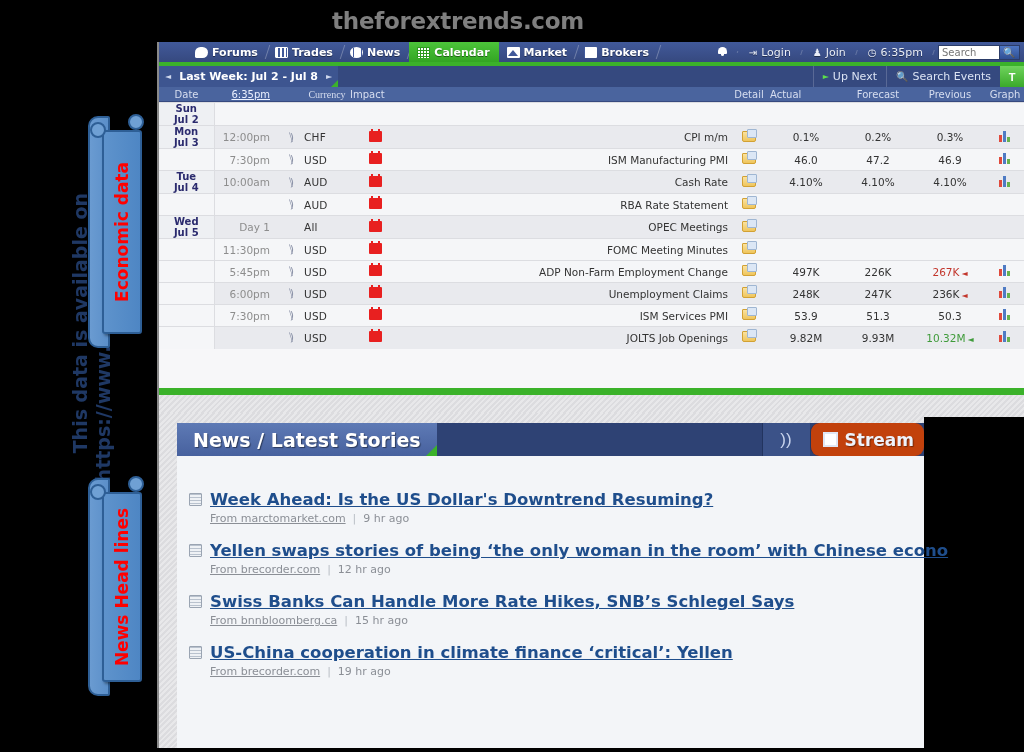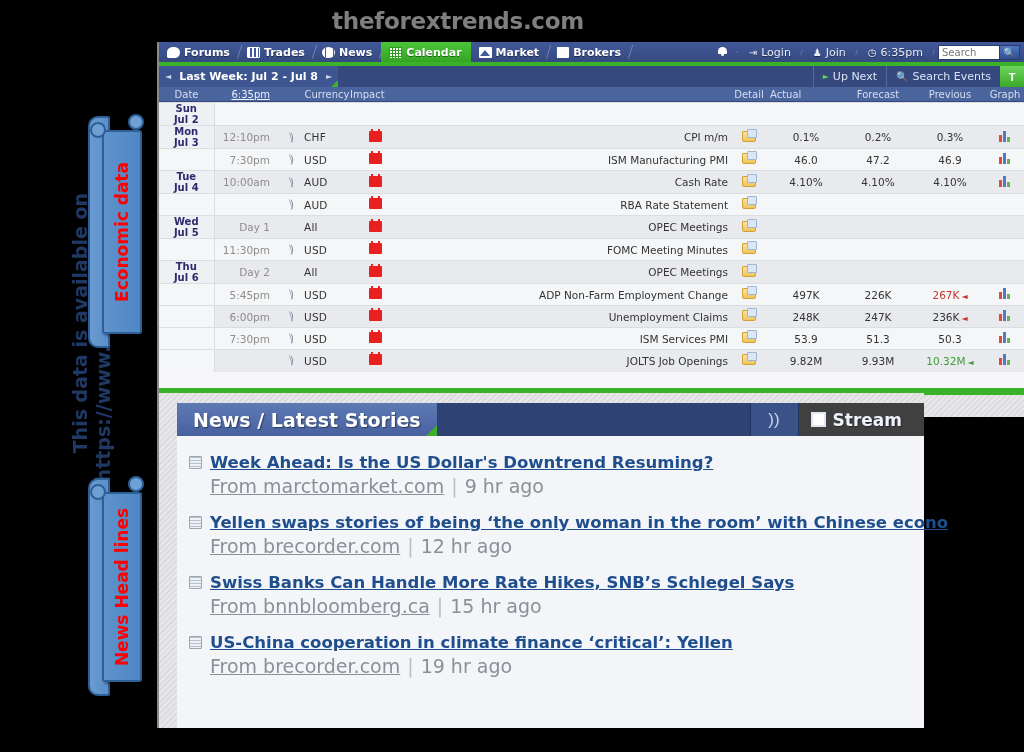--- a/index.html
+++ b/index.html
@@ -100,20 +100,21 @@
   }
 
   
   .navbar {
     position: relative;
     height: 24px;
     background: linear-gradient(to bottom,#41599a,#36497f);
     border-bottom: 4px solid #3bb22a;
     display: flex; align-items: stretch;
     overflow: hidden;
+    padding-left: 28px;
   }
   .nav-left { display:flex; align-items:stretch; }
   .nav-item {
     display:flex; align-items:center; gap:4px;
     padding: 0 9px 0 8px;
     color: #ffffff;
     font-size: 11px; font-weight: bold;
     position: relative;
     font-family: "DejaVu Sans", sans-serif;
     text-shadow: 0 1px 0 rgba(0,0,0,.45);
@@ -306,21 +307,21 @@
 
   
   #gap-strip{
     position:absolute;left:157px;top:395px;width:867px;height:22px;
     background: repeating-linear-gradient(135deg,#e8e8ea 0 2px,#dcdcdf 2px 4px);
     border-left:2px solid #8a8a8a;
   }
 
   
   #news-panel{
-    left:157px; top:393px; width:767px; height:335px;
+    left:157px; top:413px; width:767px; height:335px;
     background: repeating-linear-gradient(135deg,#e8e8ea 0 2px,#dcdcdf 2px 4px);
     border-left:2px solid #8a8a8a;
     padding: 10px 0 0 18px;
   }
   .news-head{
     position:relative;height:33px;display:flex;align-items:stretch;
     background:#2e4274;
   }
   .news-title{
     background:linear-gradient(to bottom,#5e7ab5,#47619e);
@@ -335,45 +336,46 @@
     width:0;height:0;border-left:11px solid transparent;border-bottom:11px solid #3bb22a;
   }
   .news-head-fill{flex:1;background:#2e4274;}
   .news-head-right{display:flex;align-items:stretch;}
   .nh-snd{
     width:48px;display:flex;align-items:center;justify-content:center;
     background:#3b5288;color:#c8d4ee;font-size:17px;
     border-left:1px solid #22345f;
   }
   .nh-stream{
-    display:flex;align-items:center;gap:7px;padding:0 22px 0 12px;
-    background:#404040;color:#eef2fb;font-size:17px;font-weight:bold;
+    display:flex;align-items:center;gap:7px;padding:0 10px 0 12px;
+    background:#c2410c;color:#eef2fb;font-size:17px;font-weight:bold;
     font-family:"DejaVu Sans",sans-serif;
     border-left:1px solid #22345f;
     text-shadow: 1px 1px 1px rgba(0,0,0,.4);
+    border-radius: 9px;
   }
   .nh-box{width:15px;height:15px;background:#fff;border:2px solid #dfe6f4;}
 
-  .news-body{ background:#f3f5f8; padding: 11px 0 0 0; height:292px;}
+  .news-body{ background:#f3f5f8; padding: 28px 0 0 0; height:292px;}
   .story{ padding: 6px 0 10px 12px; }
   .story-line1{ display:flex;align-items:center;gap:8px; }
   .story-ico{
     width:13px;height:13px;flex:0 0 auto;
     background:#eef1f5;border:1px solid #9aa4b2;border-radius:1px;
     background-image: linear-gradient(to bottom, #b9c2ce 0 1px, transparent 1px 3px);
     background-size:100% 3px; background-repeat:repeat-y;
   }
   .story-title{
     color:#1f4e8c;font-size:16.5px;font-weight:bold;
     font-family:"DejaVu Sans",sans-serif;
     text-decoration:underline;white-space:nowrap;
   }
   .story-meta{
     margin-top:3px;padding-left:21px;
-    font-size:19px;color:#8b8f96;
+    font-size:11px;color:#8b8f96;
     font-family:"DejaVu Sans",sans-serif;
     display:flex;align-items:center;gap:7px;white-space:nowrap;
   }
   .story-src{ text-decoration:underline; color:#8b8f96; }
   .story-sep{ color:#b9bdc4; }
 </style>
 </head>
 <body>
 
 <div id="root">
@@ -478,21 +480,21 @@
         </div>
       </div>
     </div>
 
     <div class="colhead">
       <div style="width:55px;text-align:center;">Date</div>
       <div style="width:62px;text-align:right;padding-right:6px;">
         <span class="time-link">6:35pm</span>
       </div>
       <div style="width:28px;"></div>
-      <div style="width:46px;text-align:center;">Currency</div>
+      <div style="width:46px;text-align:center;font-family:Liberation Serif, serif;">Currency</div>
       <div style="width:50px;">Impact</div>
       <div style="flex:1;"></div>
       <div style="width:42px;text-align:center;">Detail</div>
       <div style="width:72px;text-align:left;">Actual</div>
       <div style="width:72px;text-align:center;">Forecast</div>
       <div style="width:72px;text-align:center;">Previous</div>
       <div style="width:38px;text-align:center;">Graph</div>
     </div>
 
     <table class="cal-table">
@@ -511,21 +513,21 @@
             <td class="c-num v-dark"></td>
             <td class="c-num v-dark"></td>
             <td class="c-num"></td>
             <td class="c-gra"></td>
           </tr>
           <tr class="r-odd r-sep">
             <td class="c-date">
               <div>Mon</div>
               <div>Jul 3</div>
             </td>
-            <td class="c-time">12:10pm</td>
+            <td class="c-time">12:00pm</td>
             <td class="c-snd" style="letter-spacing: -3px;">⧹)</td>
             <td class="c-cur">CHF</td>
             <td class="c-imp"><span class="imp-ico"></span></td>
             <td class="c-evt">CPI m/m</td>
             <td class="c-det"><span class="det-ico"></span></td>
             <td class="c-num v-red">0.1%</td>
             <td class="c-num v-dark">0.2%</td>
             <td class="c-num"><span class="v-dark">0.3%</span></td>
             <td class="c-gra"><span class="gra-ico"><i></i><i></i><i></i></span></td>
           </tr>
@@ -587,36 +589,20 @@
             <td class="c-num"></td>
             <td class="c-gra"></td>
           </tr>
           <tr class="r-even r-sep">
             <td class="c-date blank"></td>
             <td class="c-time">11:30pm</td>
             <td class="c-snd" style="letter-spacing: -3px;">⧹)</td>
             <td class="c-cur">USD</td>
             <td class="c-imp"><span class="imp-ico"></span></td>
             <td class="c-evt">FOMC Meeting Minutes</td>
-            <td class="c-det"><span class="det-ico"></span></td>
-            <td class="c-num v-dark"></td>
-            <td class="c-num v-dark"></td>
-            <td class="c-num"></td>
-            <td class="c-gra"></td>
-          </tr>
-          <tr class="r-odd r-sep">
-            <td class="c-date">
-              <div>Thu</div>
-              <div>Jul 6</div>
-            </td>
-            <td class="c-time">Day 2</td>
-            <td class="c-snd"></td>
-            <td class="c-cur">All</td>
-            <td class="c-imp"><span class="imp-ico"></span></td>
-            <td class="c-evt">OPEC Meetings</td>
             <td class="c-det"><span class="det-ico"></span></td>
             <td class="c-num v-dark"></td>
             <td class="c-num v-dark"></td>
             <td class="c-num"></td>
             <td class="c-gra"></td>
           </tr>
           <tr class="r-even r-sep">
             <td class="c-date blank"></td>
             <td class="c-time">5:45pm</td>
             <td class="c-snd" style="letter-spacing: -3px;">⧹)</td>

